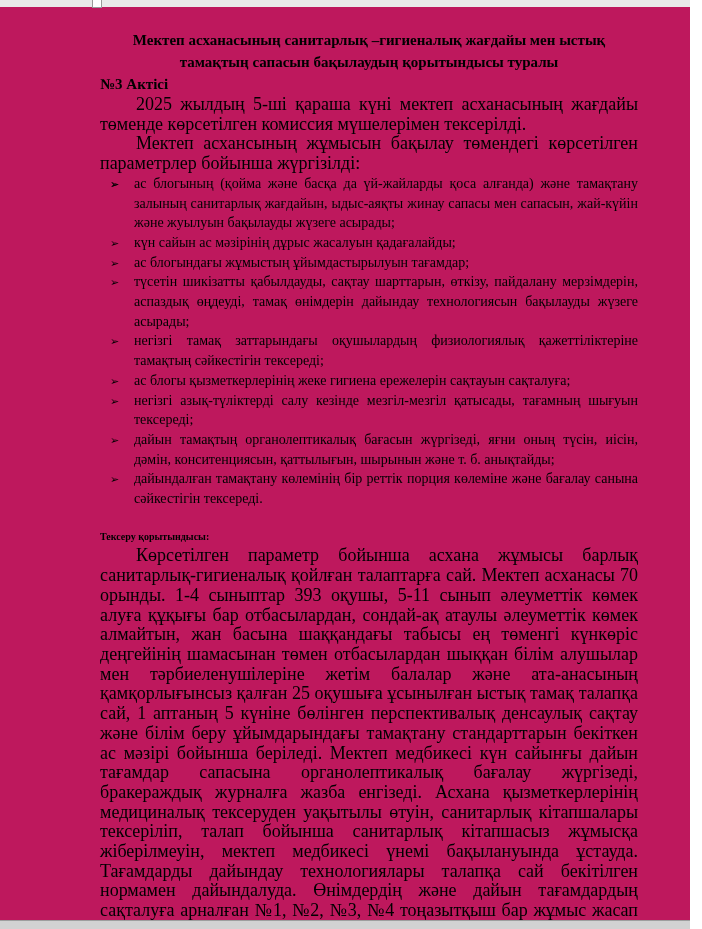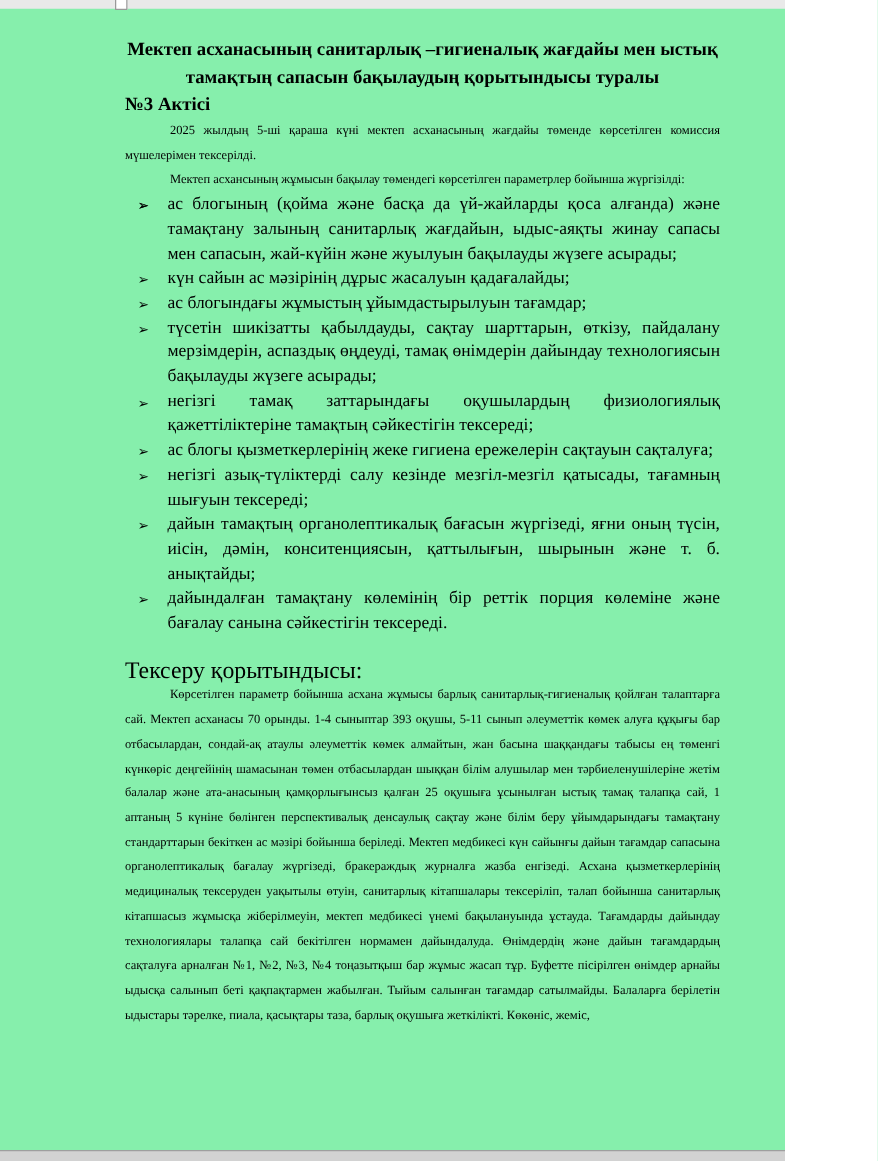--- a/index.html
+++ b/index.html
@@ -2,23 +2,23 @@
 <html><head>
 <meta charset="utf-8">
 <style>
   html, body {
     margin: 0;
     padding: 0;
     background: #ffffff;
   }
   .page {
     position: relative;
-    width: 628px;
+    width: 690px;
     height: 929px;
-    background: #86efac;
+    background: #be185d;
     overflow: hidden;
     font-family: "Liberation Serif", serif;
     color: #000000;
   }
   .top-strip {
     position: absolute;
     top: 0; left: 0; right: 0;
     height: 7px;
     background: #e9e9e9;
   }
@@ -51,21 +51,21 @@
     line-height: 22px;
   }
   .act {
     margin: 0;
     font-weight: bold;
     font-size: 15px;
     line-height: 22px;
   }
   p.body {
     margin: 0;
-    font-size: 10px;
+    font-size: 18px;
     line-height: 19.7px;
     text-align: justify;
     text-indent: 36px;
   }
   ul.params {
     list-style: none;
     margin: 0;
     padding: 0;
     font-size: 14px;
     line-height: 19.7px;
@@ -78,22 +78,22 @@
   ul.params li .marker {
     position: absolute;
     left: 10px;
     top: 1px;
     font-family: "DejaVu Sans", sans-serif;
     font-size: 11px;
     line-height: 19.7px;
   }
   h3.results-heading {
     margin: 18px 0 0 0;
-    font-size: 19px;
-    font-weight: normal;
+    font-size: 10px;
+    font-weight: bold;
     line-height: 19.7px;
   }
 </style>
 </head>
 <body>
 
 <div class="page">
 
   <div class="top-strip">
     <div class="handle"></div>

